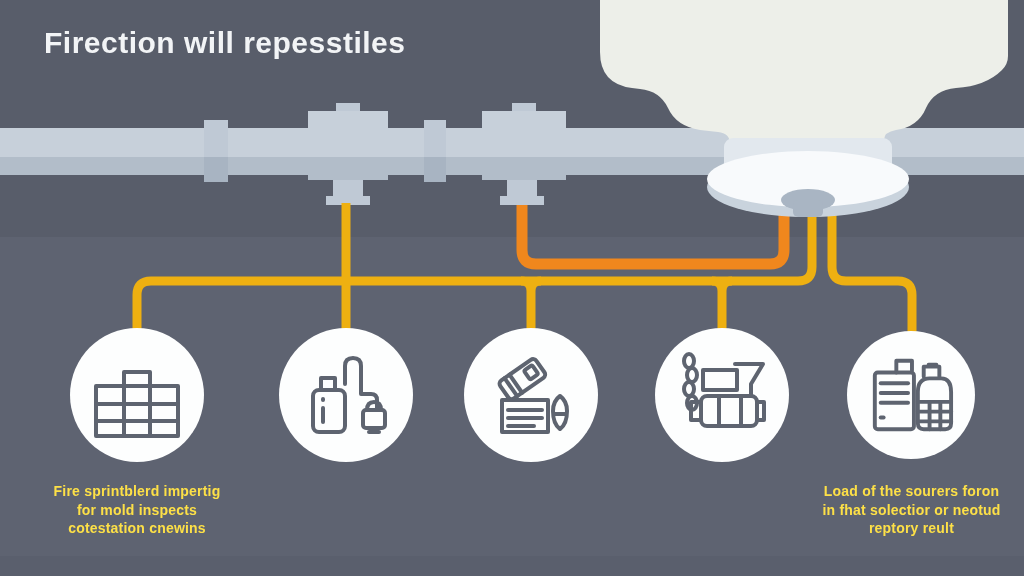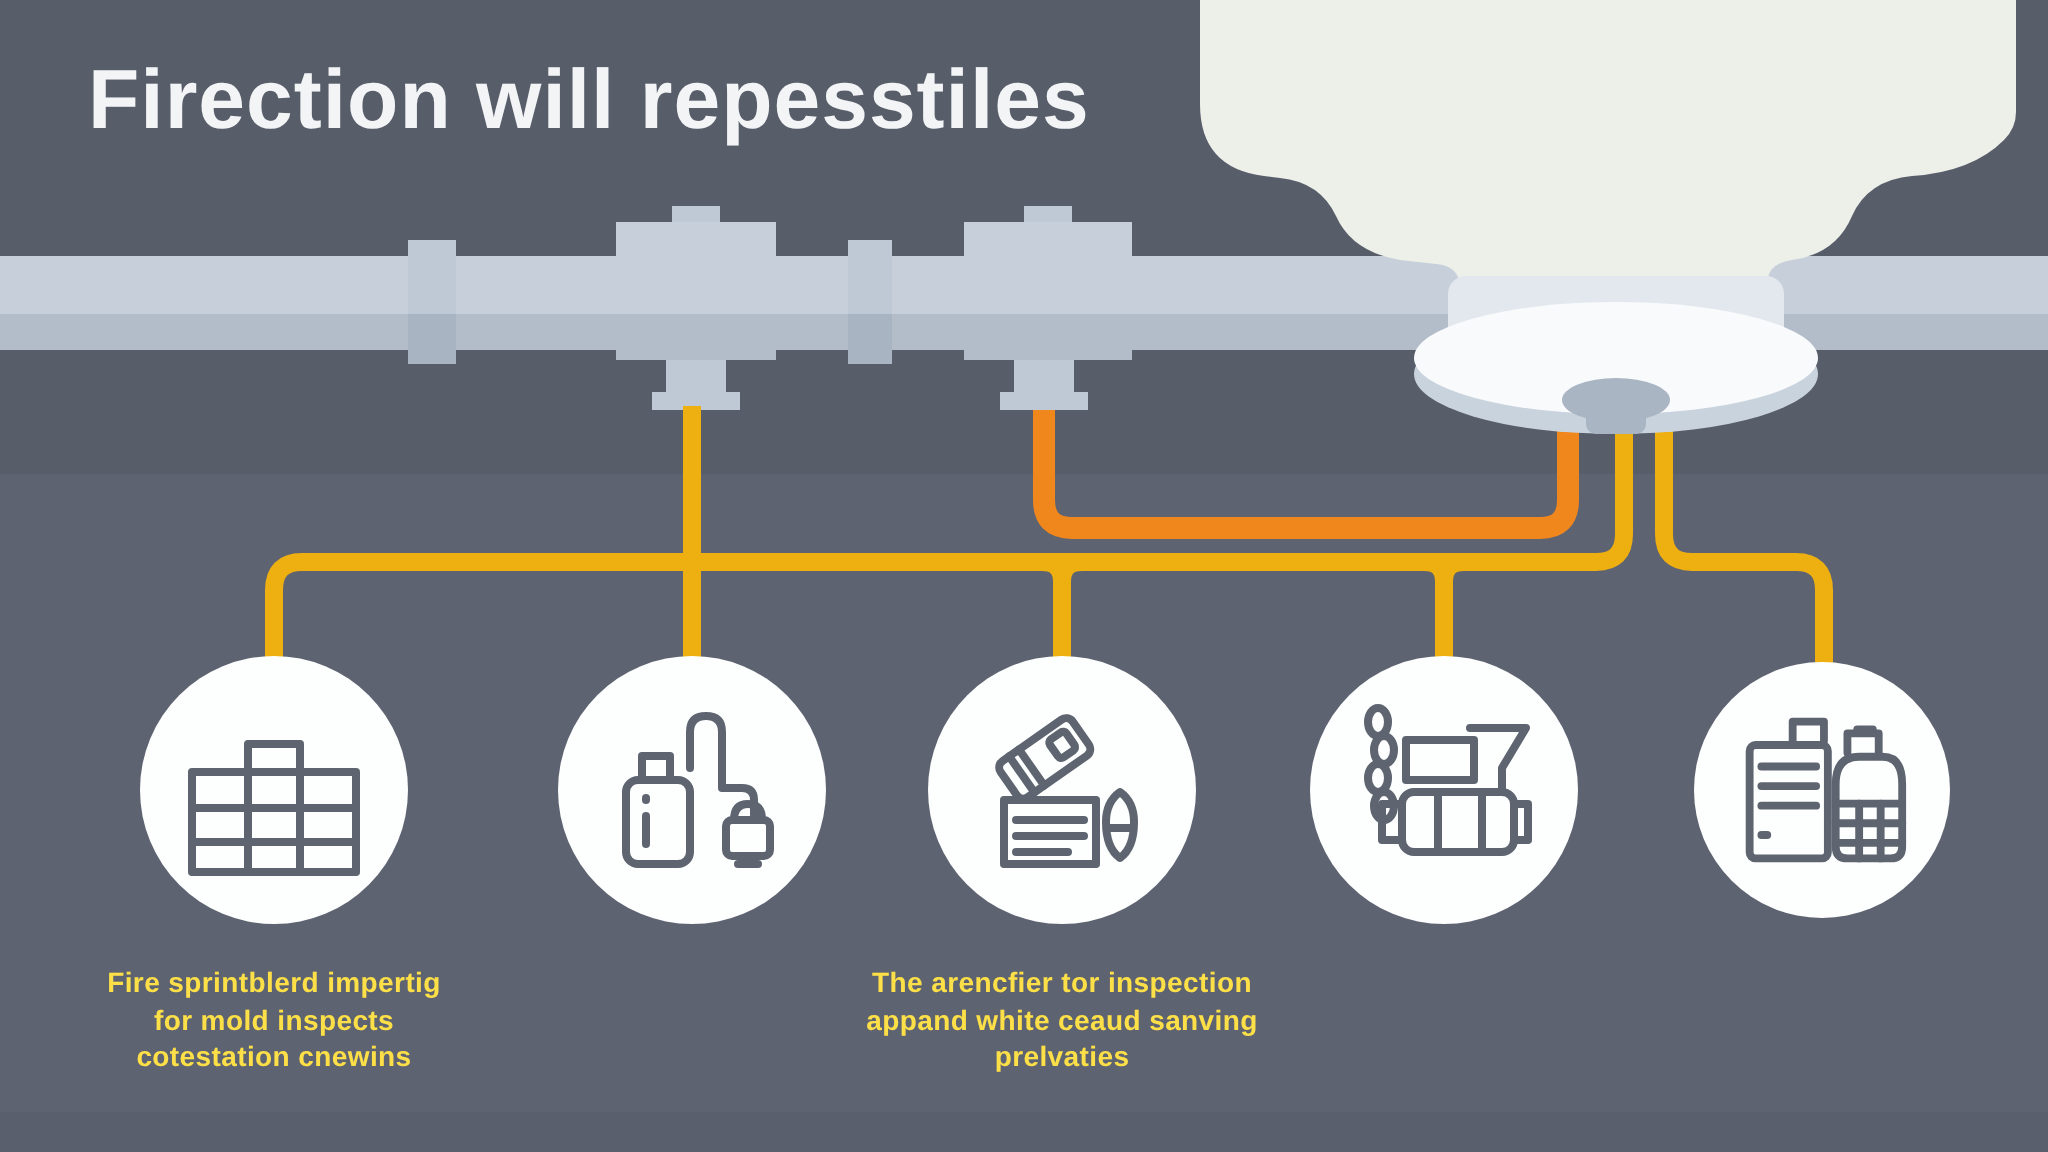--- a/index.html
+++ b/index.html
@@ -4,21 +4,21 @@
 <style>
   html,body{margin:0;padding:0;background:#30343f;}
   #stage{
     position:relative;width:1024px;height:576px;overflow:hidden;
     background:#5e6371;
     font-family:"Liberation Sans", sans-serif;
   }
   #bg-svg{position:absolute;left:0;top:0;width:1024px;height:576px;}
   .title{
     position:absolute;left:44px;top:26px;
-    font-size:42px;font-weight:800;letter-spacing:.5px;color:#f2f4f6;
+    font-size:30px;font-weight:800;letter-spacing:.5px;color:#f2f4f6;
   }
   .card-circle{
     position:absolute;border-radius:50%;background:#fdfefe;
     display:flex;align-items:center;justify-content:center;
   }
   .card-label{
     position:absolute;top:466px;
     font-size:14px;font-weight:600;line-height:1.33;letter-spacing:.2px;
     color:#fde047;text-align:center;margin-top:16px;
   }
@@ -167,15 +167,15 @@
         <line x1="52" y1="52" x2="86" y2="52"></line>
         <line x1="52" y1="62" x2="86" y2="62"></line>
         <line x1="52" y1="72" x2="86" y2="72"></line>
         <line x1="64" y1="52" x2="64" y2="80"></line>
         <line x1="75" y1="52" x2="75" y2="80"></line>
       </g>
     </svg>
   </div>
 
   <div class="card-label" style="left:42px;width:190px;">Fire sprintblerd impertig for mold inspects cotestation cnewins</div>
-  <div class="card-label" style="left:423px;width:216px;">The arencfier tor inspection appand white ceaud sanving prelvaties</div>
+  <div class="card-label" style="left:819px;width:185px;">Load of the sourers foron in fhat solectior or neotud reptory reult</div>
 
 </div>
 
 </body></html>

